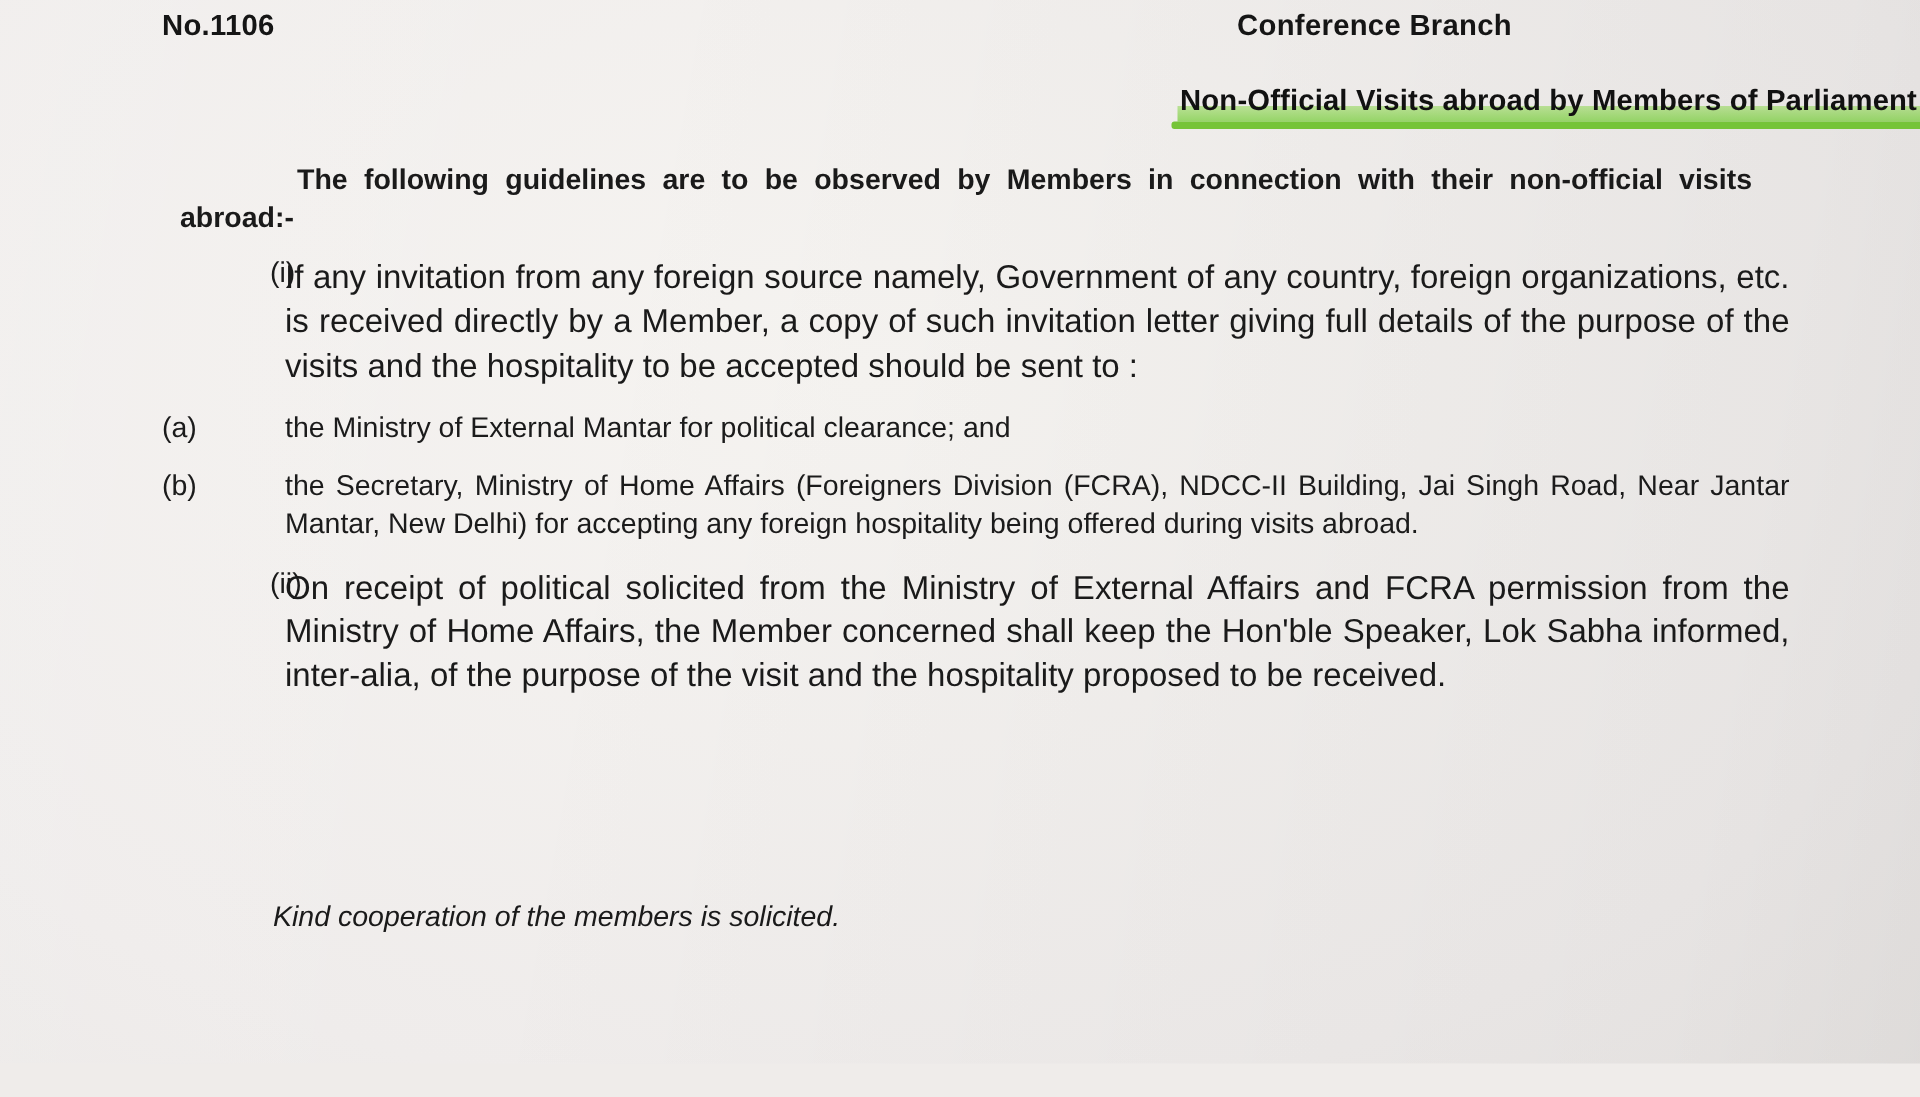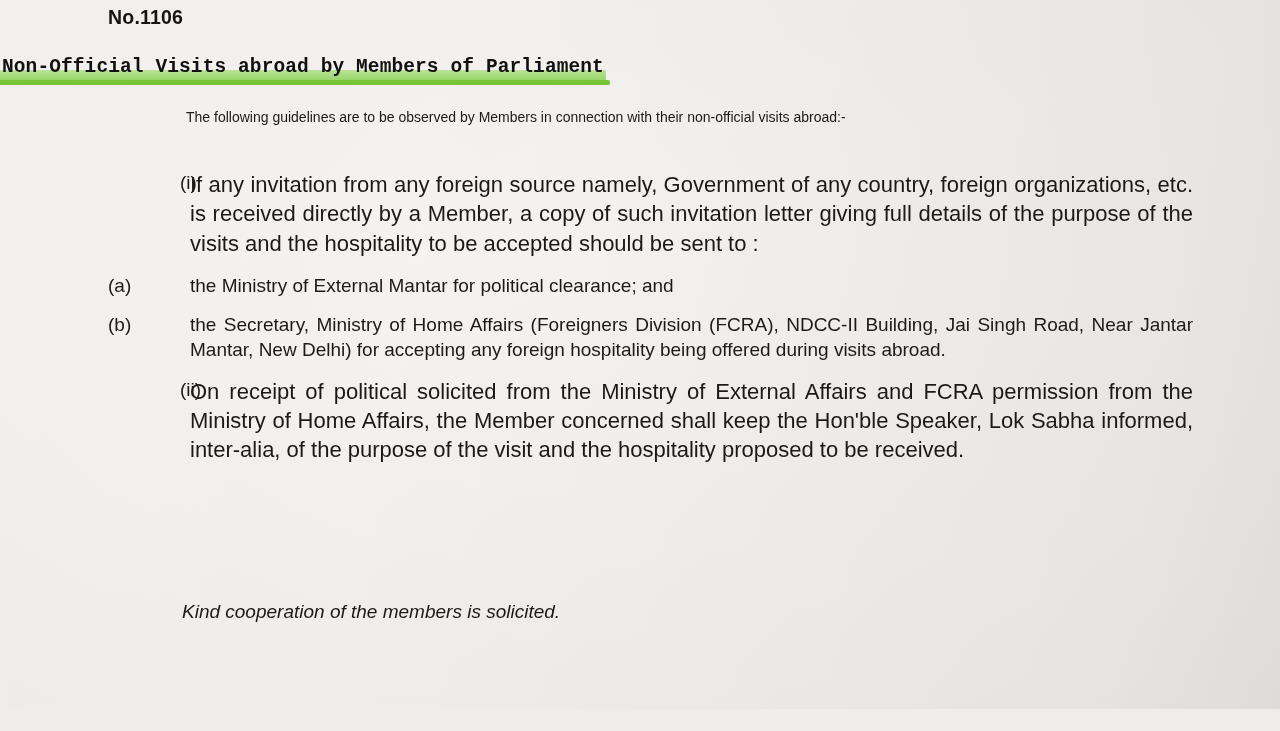--- a/index.html
+++ b/index.html
@@ -52,22 +52,21 @@
     color: #151515;
   }
   .header-row .doc-no { font-size: 19.5px; }
   .header-row .branch { font-size: 19.5px; margin-right: 192px; }
 
   .title-wrap {
     position: absolute;
     top: 56px;
     left: 0;
     width: 100%;
-    text-align: left;
-    font-family: Liberation Mono, monospace;
+    text-align: right;
   }
   .title {
     display: inline-block;
     font-weight: bold;
     font-size: 19.5px;
     letter-spacing: 0.1px;
     color: #111;
     position: relative;
     padding: 0 2px 2px 2px;
     background: linear-gradient(to bottom, rgba(141,214,78,0.0) 0%, rgba(141,214,78,0.0) 58%, rgba(141,214,78,0.55) 60%, rgba(120,205,60,0.75) 100%);
@@ -80,26 +79,27 @@
     bottom: -5px;
     height: 5px;
     background: #6fc22e;
     border-radius: 2px;
     opacity: 0.95;
   }
 
   .intro {
     position: absolute;
     top: 108px;
-    left: 108px;
+    left: 120px;
     width: 1048px;
-    font-size: 14px;
+    font-size: 19px;
     line-height: 1.34;
     text-align: justify;
     color: #1a1a1a;
+    font-weight: bold;
   }
   .intro .indent { display: inline-block; width: 78px; }
 
   .clauses {
     position: absolute;
     top: 170px;
     left: 108px;
     width: 1085px;
   }
   .clause {
@@ -159,20 +159,21 @@
   }
 </style>
 </head>
 <body>
 
 <div id="page">
   <div class="doc">
 
     <div class="header-row">
       <span class="doc-no">No.1106</span>
+      <span class="branch">Conference Branch</span>
     </div>
 
     <div class="title-wrap">
       <span class="title">Non-Official Visits abroad by Members of Parliament</span>
     </div>
 
     <div class="intro"><span class="indent"></span><span>The following guidelines are to be observed by Members in connection with their non-official visits abroad:-</span></div>
 
     <div class="clauses">
 

